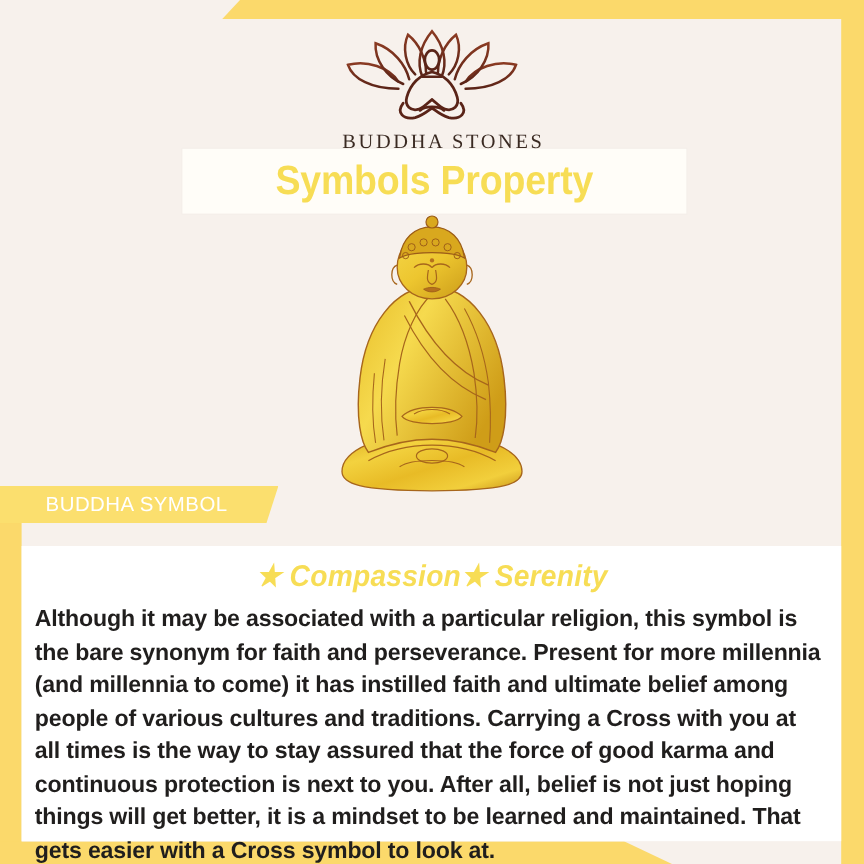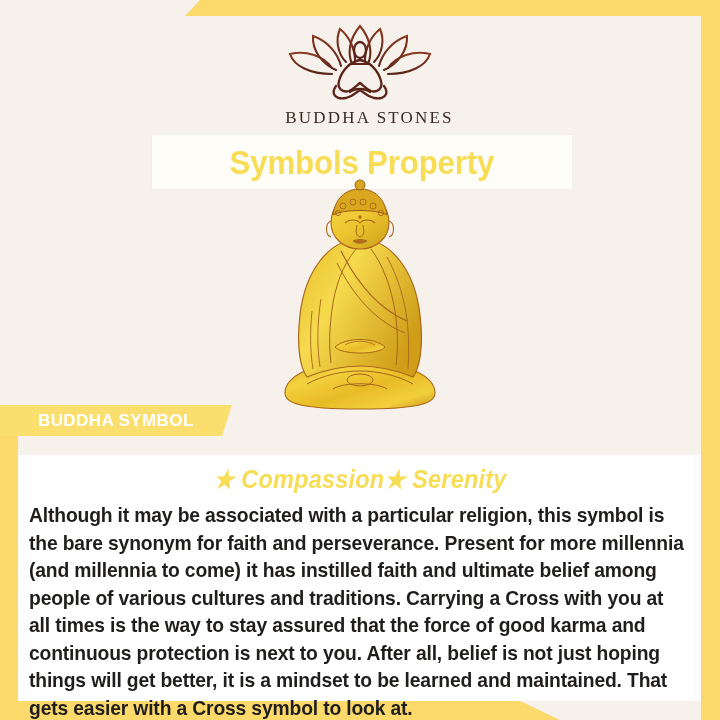--- a/index.html
+++ b/index.html
@@ -79,21 +79,21 @@
     letter-spacing: 2.2px;
     color: #3a2a22;
     font-weight: 400;
     padding-left: 19px;
   }
 
   
   .title-banner {
     position: absolute;
     left: 152px;
-    top: 135px;
+    top: 124px;
     width: 420px;
     height: 54px;
     background: #fffdf8;
     box-shadow: 0 0 0 1px rgba(0,0,0,0.012);
     display: flex;
     align-items: center;
     justify-content: center;
   }
   .title-text {
     font-family: "Liberation Sans Narrow", "Liberation Sans", sans-serif;
@@ -129,21 +129,21 @@
     clip-path: polygon(0 0, 100% 0, 222px 100%, 0 100%);
     display: flex;
     align-items: center;
   }
   .symbol-tag-label {
     margin-left: 38px;
     color: #ffffff;
     font-size: 17px;
     letter-spacing: 0.4px;
     font-family: "Liberation Sans", sans-serif;
-    font-weight: 700;
+    font-weight: 400;
   }
 
   
   .content-card {
     position: absolute;
     left: 18px;
     top: 455px;
     width: 683px;
     height: 246px;
     background: #ffffff;

